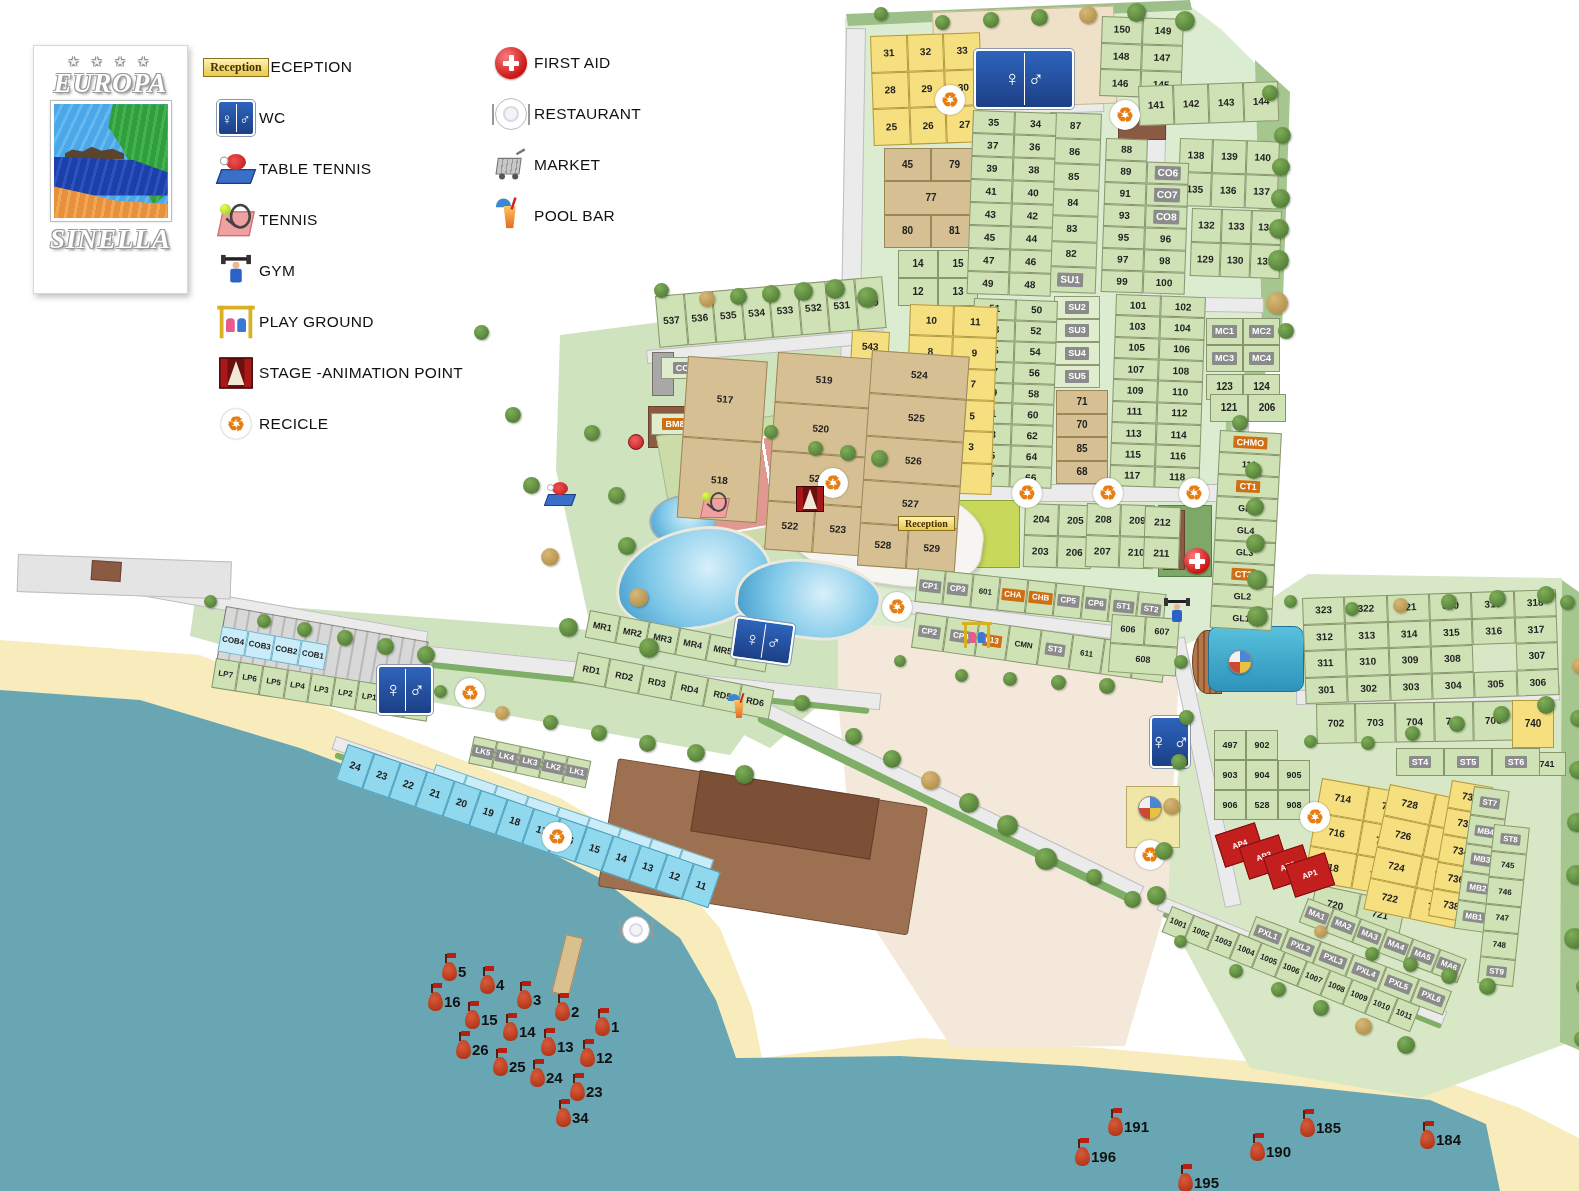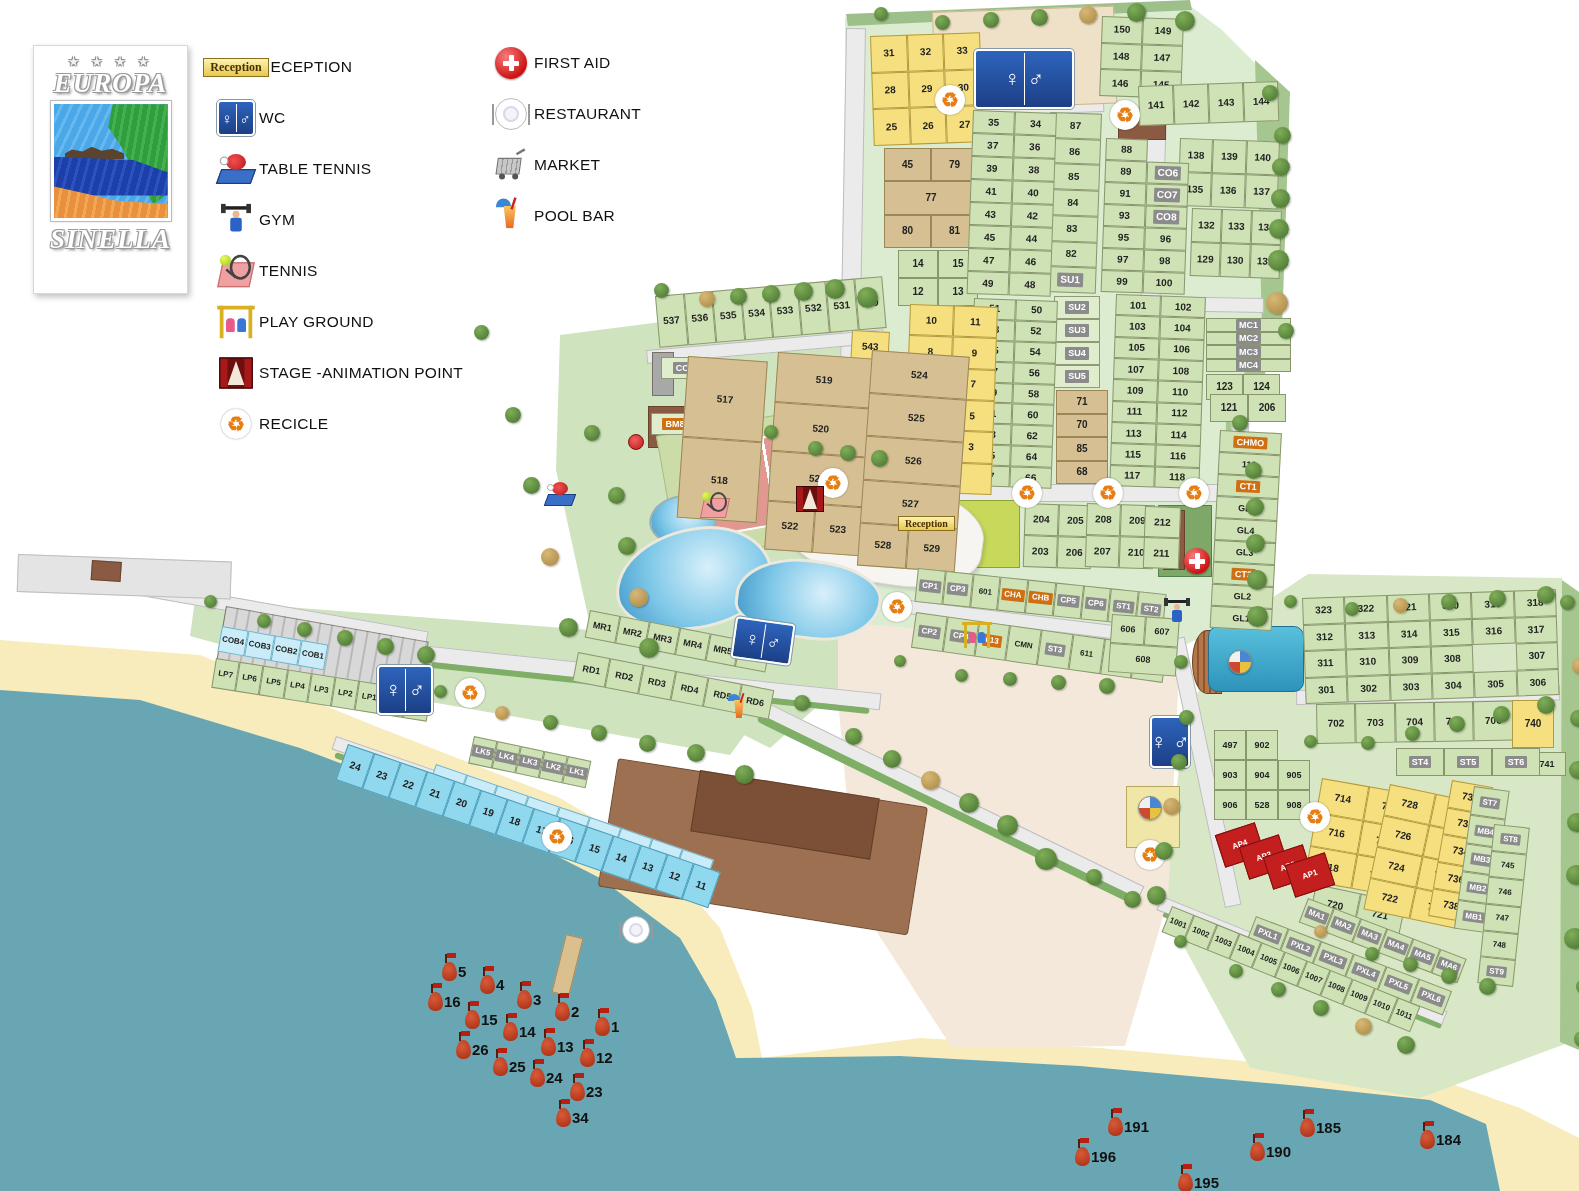--- a/index.html
+++ b/index.html
@@ -162,40 +162,40 @@
           <div class="icon ic-tt" style="position: relative; transform: scale(1.25);">
             <div class="tbl"></div>
             <div class="pad"></div>
             <div class="ball"></div>
           </div>
         </div>
         <span class="leg-label">TABLE TENNIS</span>
       </div>
       <div class="leg-item">
         <div class="leg-icon">
+          <div class="icon ic-tennis" style="position: relative; transform: scale(1.25);">
+            <div class="court"></div>
+            <div class="rak"></div>
+            <div class="hand"></div>
+            <div class="ball"></div>
+          </div>
+        </div>
+        <span class="leg-label">TENNIS</span>
+      </div>
+      <div class="leg-item">
+        <div class="leg-icon">
           <div class="icon ic-gym" style="position: relative; transform: scale(1.15);">
             <div class="bar"></div>
             <div class="w1"></div>
             <div class="w2"></div>
             <div class="head"></div>
             <div class="body"></div>
           </div>
         </div>
         <span class="leg-label">GYM</span>
-      </div>
-      <div class="leg-item">
-        <div class="leg-icon">
-          <div class="icon ic-tennis" style="position: relative; transform: scale(1.25);">
-            <div class="court"></div>
-            <div class="rak"></div>
-            <div class="hand"></div>
-            <div class="ball"></div>
-          </div>
-        </div>
-        <span class="leg-label">TENNIS</span>
       </div>
       <div class="leg-item">
         <div class="leg-icon">
           <div class="icon ic-swing" style="position: relative; transform: scale(1.25);">
             <div class="frame"></div>
             <div class="p1"></div>
             <div class="p2"></div>
             <div class="k1"></div>
             <div class="k2"></div>
           </div>
@@ -363,21 +363,21 @@
         <div class="plot c-green">137</div>
       </div>
       <div class="zone" style="left: 1192px; top: 208px; width: 90px; height: 68px; font-size: 10px; transform: rotate(2deg); grid-template-columns: repeat(3, 1fr); grid-auto-rows: 1fr;">
         <div class="plot c-green">132</div>
         <div class="plot c-green">133</div>
         <div class="plot c-green">134</div>
         <div class="plot c-green">129</div>
         <div class="plot c-green">130</div>
         <div class="plot c-green">131</div>
       </div>
-      <div class="zone" style="left: 1206px; top: 318px; width: 85px; height: 54px; font-size: 9px; transform: rotate(0deg); grid-template-columns: repeat(1, 1fr); grid-auto-rows: 1fr;">
+      <div class="zone" style="left: 1206px; top: 318px; width: 74px; height: 54px; font-size: 9px; transform: rotate(0deg); grid-template-columns: repeat(2, 1fr); grid-auto-rows: 1fr;">
         <div class="plot c-green">
           <span class="badge badge-gray">MC1</span>
         </div>
         <div class="plot c-green">
           <span class="badge badge-gray">MC2</span>
         </div>
         <div class="plot c-green">
           <span class="badge badge-gray">MC3</span>
         </div>
         <div class="plot c-green">

